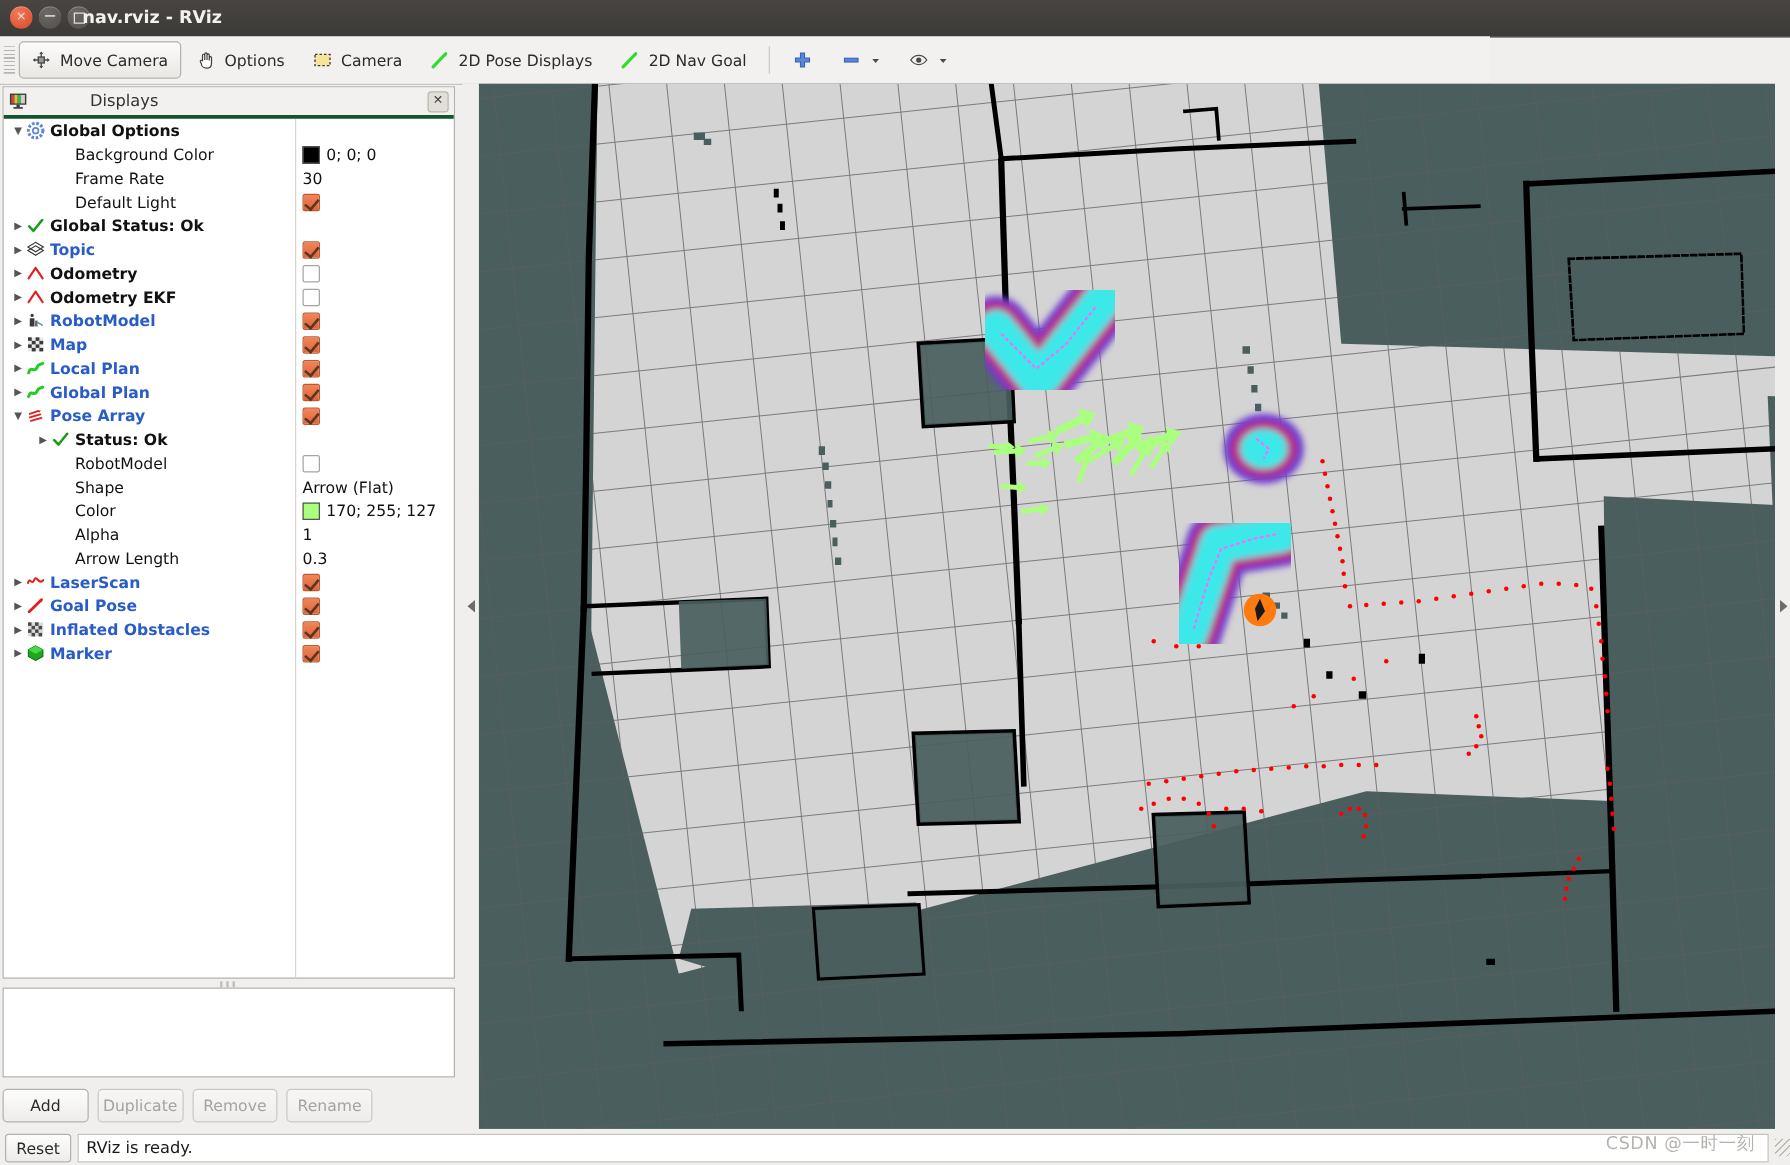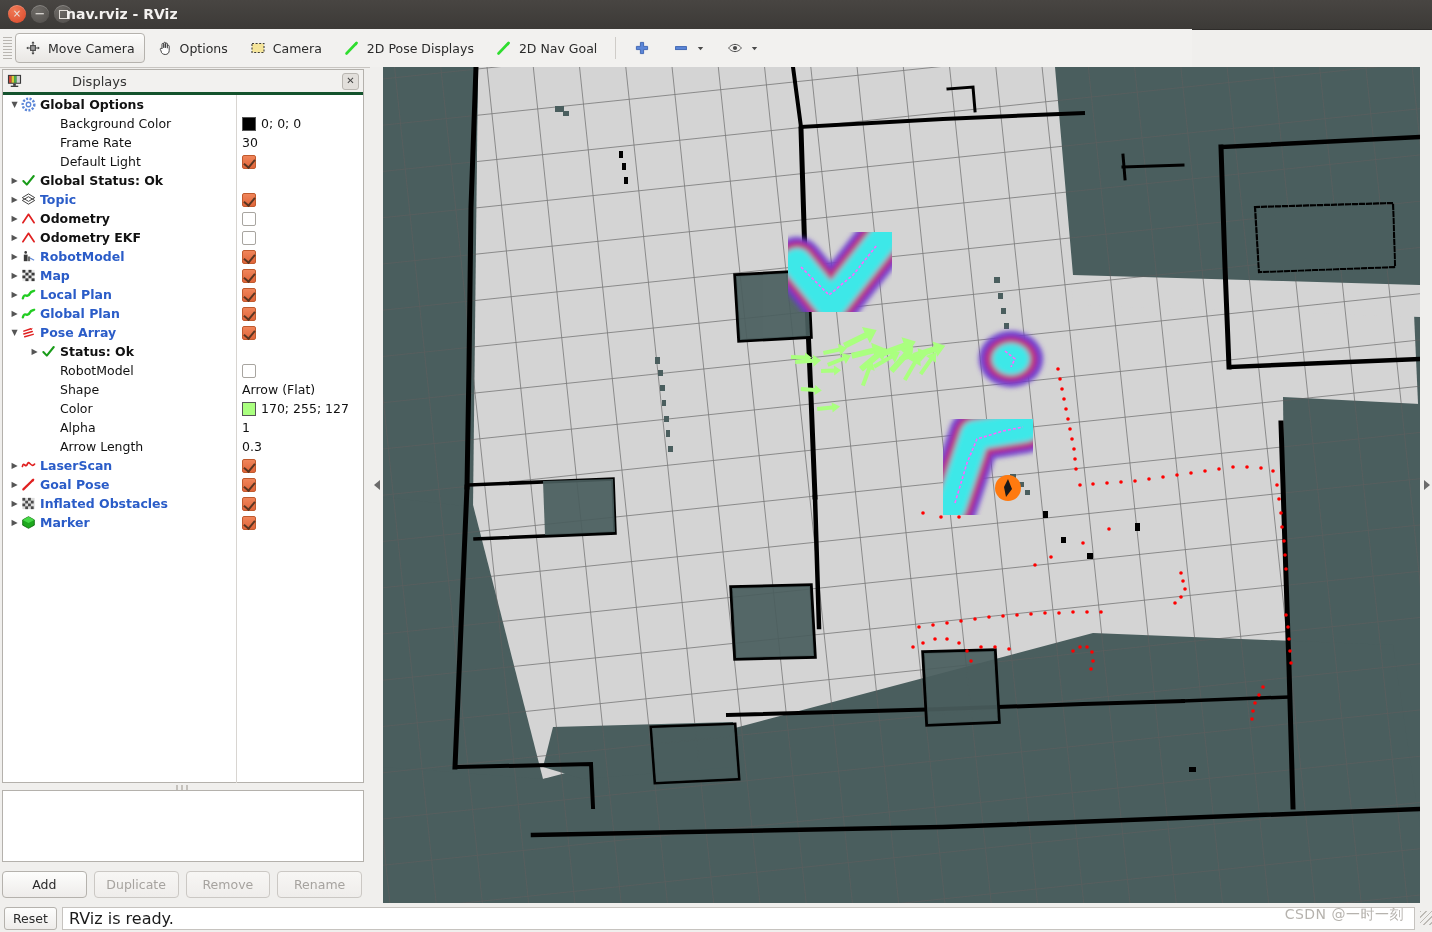--- a/index.html
+++ b/index.html
@@ -63,34 +63,34 @@
   .chk.on:after{content:"";position:absolute;left:3px;top:1px;width:5px;height:9px;
         border:solid #5a3622;border-width:0 2px 2px 0;transform:rotate(40deg);}
   .swatch{width:12px;height:12px;border:1px solid #555;}
 
   
   .split{position:absolute;left:2px;top:783px;width:360px;height:11px;
          display:flex;align-items:center;justify-content:center;gap:3px;}
   .split i{display:block;width:2px;height:7px;background:#c4c1bc;}
   .bottombox{position:absolute;left:2px;top:790px;width:360px;height:70px;background:#fff;
              border:1px solid #b4b1ac;}
-  .btnrow{position:absolute;left:2px;top:871px;width:360px;display:flex;gap:7px;}
+  .btnrow{position:absolute;left:2px;top:871px;width:296px;display:flex;gap:7px;}
   .pbtn{height:25px;flex:1;border:1px solid #b5b2ad;border-radius:4px;
         background:linear-gradient(to bottom,#fdfdfc,#eeecea);font-size:12.5px;color:#2b2b2b;
         display:flex;align-items:center;justify-content:center;}
   .pbtn.dis{color:#a6a39f;border-color:#cbc8c4;background:linear-gradient(to bottom,#f7f6f4,#efedeb);}
 
   
   .statusbar{position:absolute;left:0;top:904px;width:1432px;height:28px;background:#f0efed;
              display:flex;align-items:center;padding:0 4px;gap:5px;}
   .resetbtn{height:21px;padding:0 8px;border:1px solid #b5b2ad;border-radius:3px;
             background:linear-gradient(to bottom,#fdfdfc,#eeecea);font-size:12.5px;color:#2b2b2b;
             display:flex;align-items:center;}
   .statustext{flex:1;height:21px;background:#fff;border:1px solid #c6c3bf;display:flex;
-              align-items:center;padding:0 6px;font-size:16px;color:#1a1a1a;}
+              align-items:center;padding:0 6px;font-size:13px;color:#1a1a1a;}
   .grip2{width:14px;height:14px;margin-right:2px;
      background:repeating-linear-gradient(135deg,#bdbab5 0 1px,transparent 1px 4px);}
 
   
   .view3d{position:absolute;left:383px;top:67px;width:1037px;height:836px;overflow:hidden;
           background:#4a5e5e;}
   .view3d svg{display:block;}
   .handle{position:absolute;width:13px;height:836px;top:67px;display:flex;align-items:center;
           justify-content:center;background:#f0efed;}
   .handle.l{left:370px;} .handle.r{left:1420px;}

